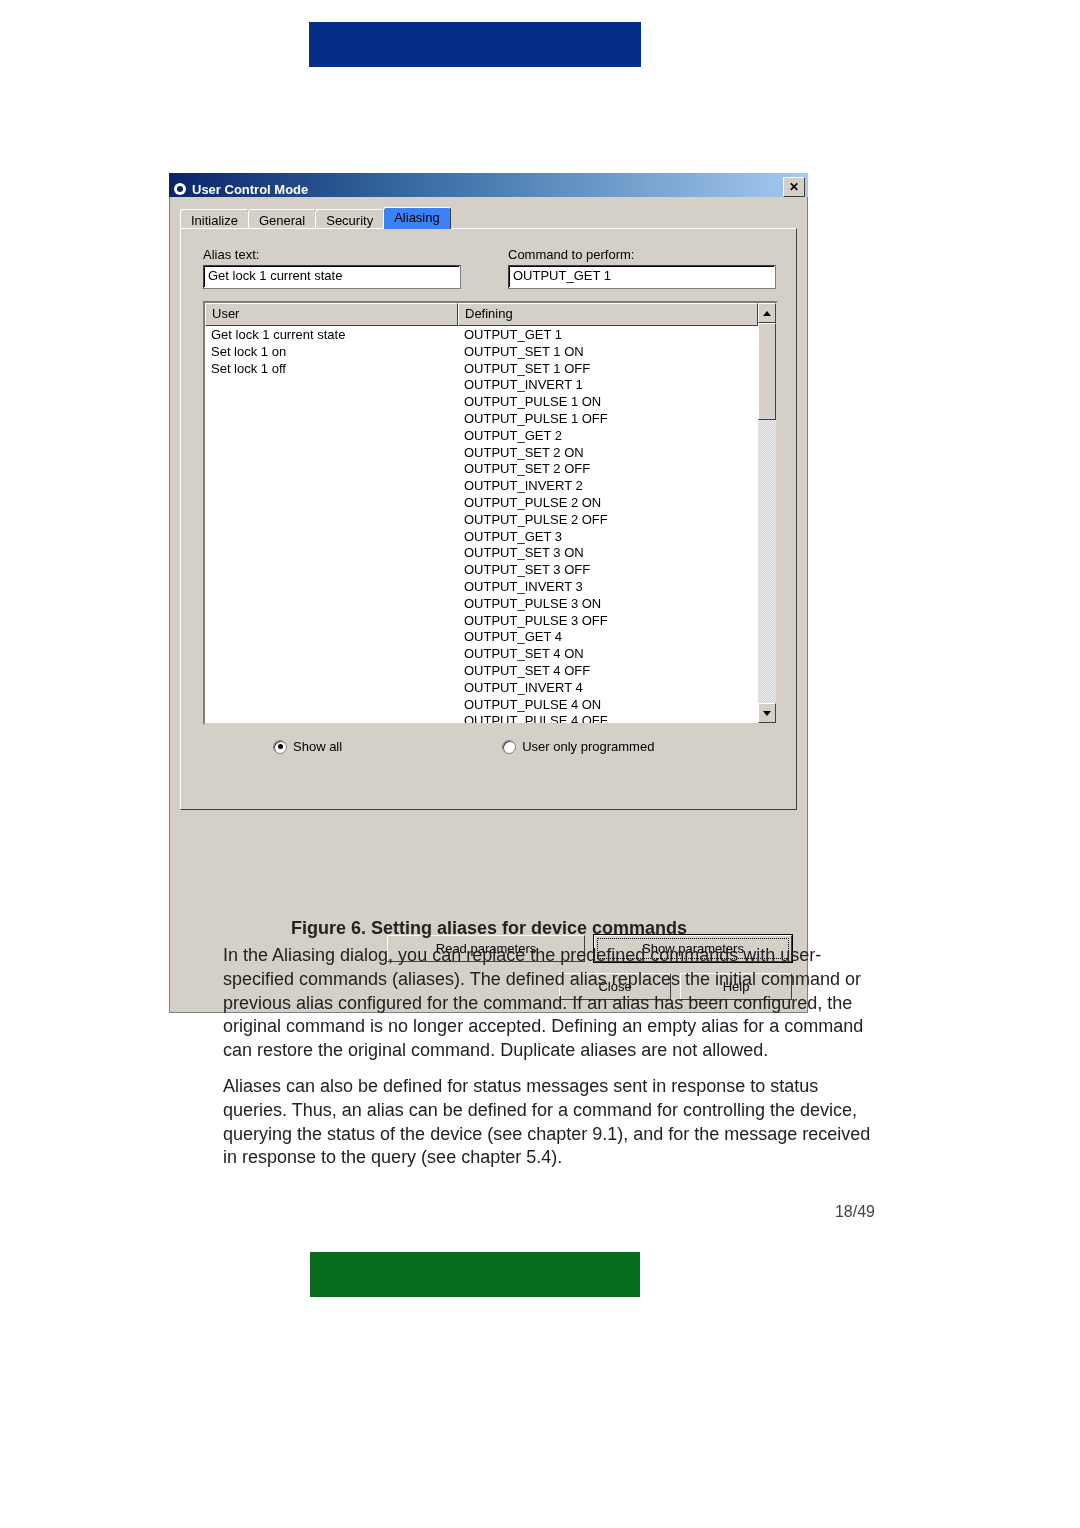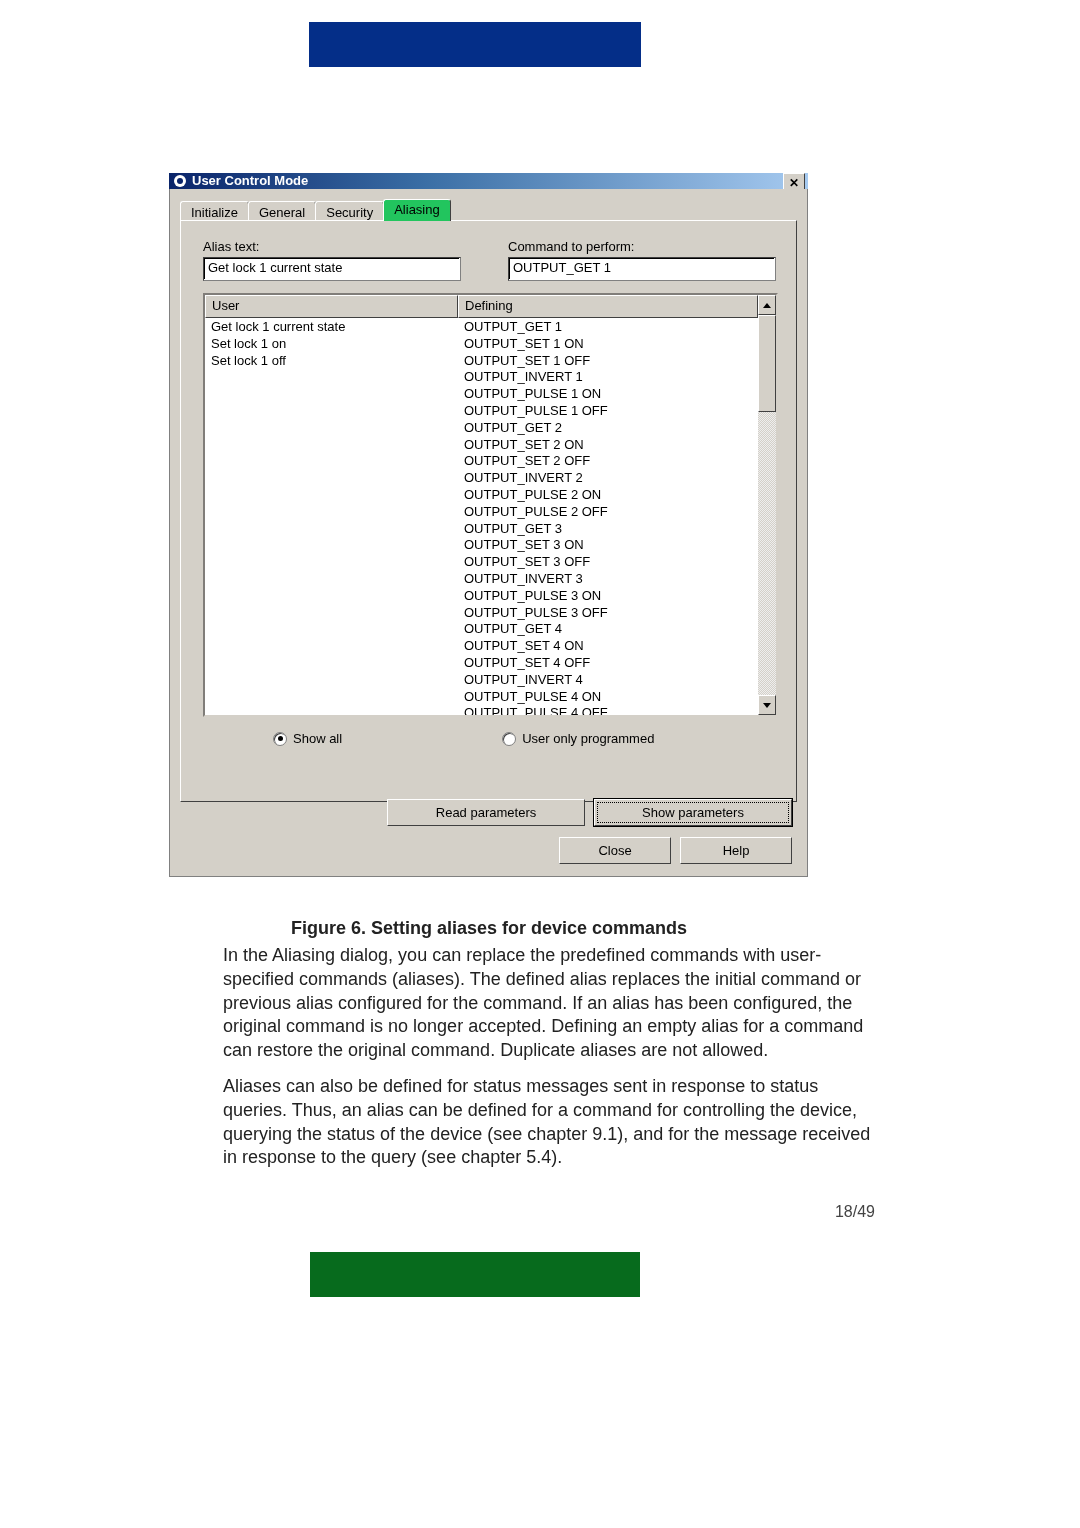--- a/index.html
+++ b/index.html
@@ -6,35 +6,35 @@
   .page{width:1080px;height:1528px;position:relative;margin:0 auto;background:#fff}
   .topbar{position:absolute;top:22px;left:309px;width:332px;height:45px;background:#042e88}
   .bottombar{position:absolute;top:1252px;left:310px;width:330px;height:45px;background:#076b1d}
   .pagenum{position:absolute;top:1203px;right:205px;font-size:16px;color:#444}
   .bodytext{position:absolute;left:223px;width:650px;font-size:18px;line-height:1.32;color:#222}
   .figcap{font-weight:bold;text-align:center}
 
   
   .dialog{position:absolute;top:173px;left:169px;width:639px;height:712px;
           font-family:Tahoma,"Segoe UI",Arial,sans-serif;font-size:13px}
-  .titlebar{height:16px;background:linear-gradient(to right,#0a246a 0%,#3a6ea5 40%,#a6caf0 100%);
-            color:#fff;display:flex;align-items:flex-start;padding:0 3px}
+  .titlebar{height:24px;background:linear-gradient(to right,#0a246a 0%,#3a6ea5 40%,#a6caf0 100%);
+            color:#fff;display:flex;align-items:flex-end;padding:0 3px}
   .title-icon{width:16px;height:16px;margin-right:4px;fill:#fff}
   .titlebar-text{font-weight:bold;font-size:13px}
   .titlebar-spacer{flex:1}
   .titlebar-close{width:20px;height:18px;background:#d4d0c8;border:1px solid #fff;
                   border-right-color:#404040;border-bottom-color:#404040;
                   display:flex;align-items:center;justify-content:center;font-family:Arial;font-weight:bold;font-size:12px;color:#000}
-  .dlg-body{background:#d4d0c8;height:688px;border:1px solid #808080;border-top:none;padding:10px 10px 7px 10px;box-sizing:border-box;position:relative}
+  .dlg-body{background:#d4d0c8;height:816px;border:1px solid #808080;border-top:none;padding:10px 10px 7px 10px;box-sizing:border-box;position:relative}
 
   .tabstrip{display:flex;height:22px;margin-bottom:-1px}
   .tab{padding:3px 10px 2px;background:#d4d0c8;border:1px solid #808080;border-bottom:none;
        border-top-left-radius:3px;border-top-right-radius:3px;margin-right:-1px;font-size:13px;position:relative}
   .tab.inactive{top:2px;height:17px;border-top:1px solid #fff;border-left:1px solid #fff;border-right:1px solid #404040;color:#000}
-  .tab.active{background:#22c55e;border-top:1px solid #fff;border-left:1px solid #fff;border-right:1px solid #404040;z-index:2;padding-top:2px;padding-bottom:4px}
+  .tab.active{background:#3b82f6;border-top:1px solid #fff;border-left:1px solid #fff;border-right:1px solid #404040;z-index:2;padding-top:2px;padding-bottom:4px}
   .tabpanel{border:1px solid #fff;border-right-color:#404040;border-bottom-color:#404040;background:#d4d0c8;padding:18px 18px 20px 22px;height:582px;box-sizing:border-box;position:relative}
 
   .row{display:flex;gap:16px}
   .lcol{width:289px}
   .rcol{flex:1}
   .lbl{font-size:13px;margin-bottom:3px}
   .sunken{background:#fff;border:1px solid #808080;border-top-color:#404040;border-left-color:#404040;
           box-shadow:inset -1px -1px 0 #fff,inset 1px 1px 0 #000;padding:2px 4px;height:18px;font-size:13px;box-sizing:content-box}
 
   .listwrap{margin-top:12px;border:2px inset #d4d0c8;background:#fff;height:420px;display:flex;position:relative}

